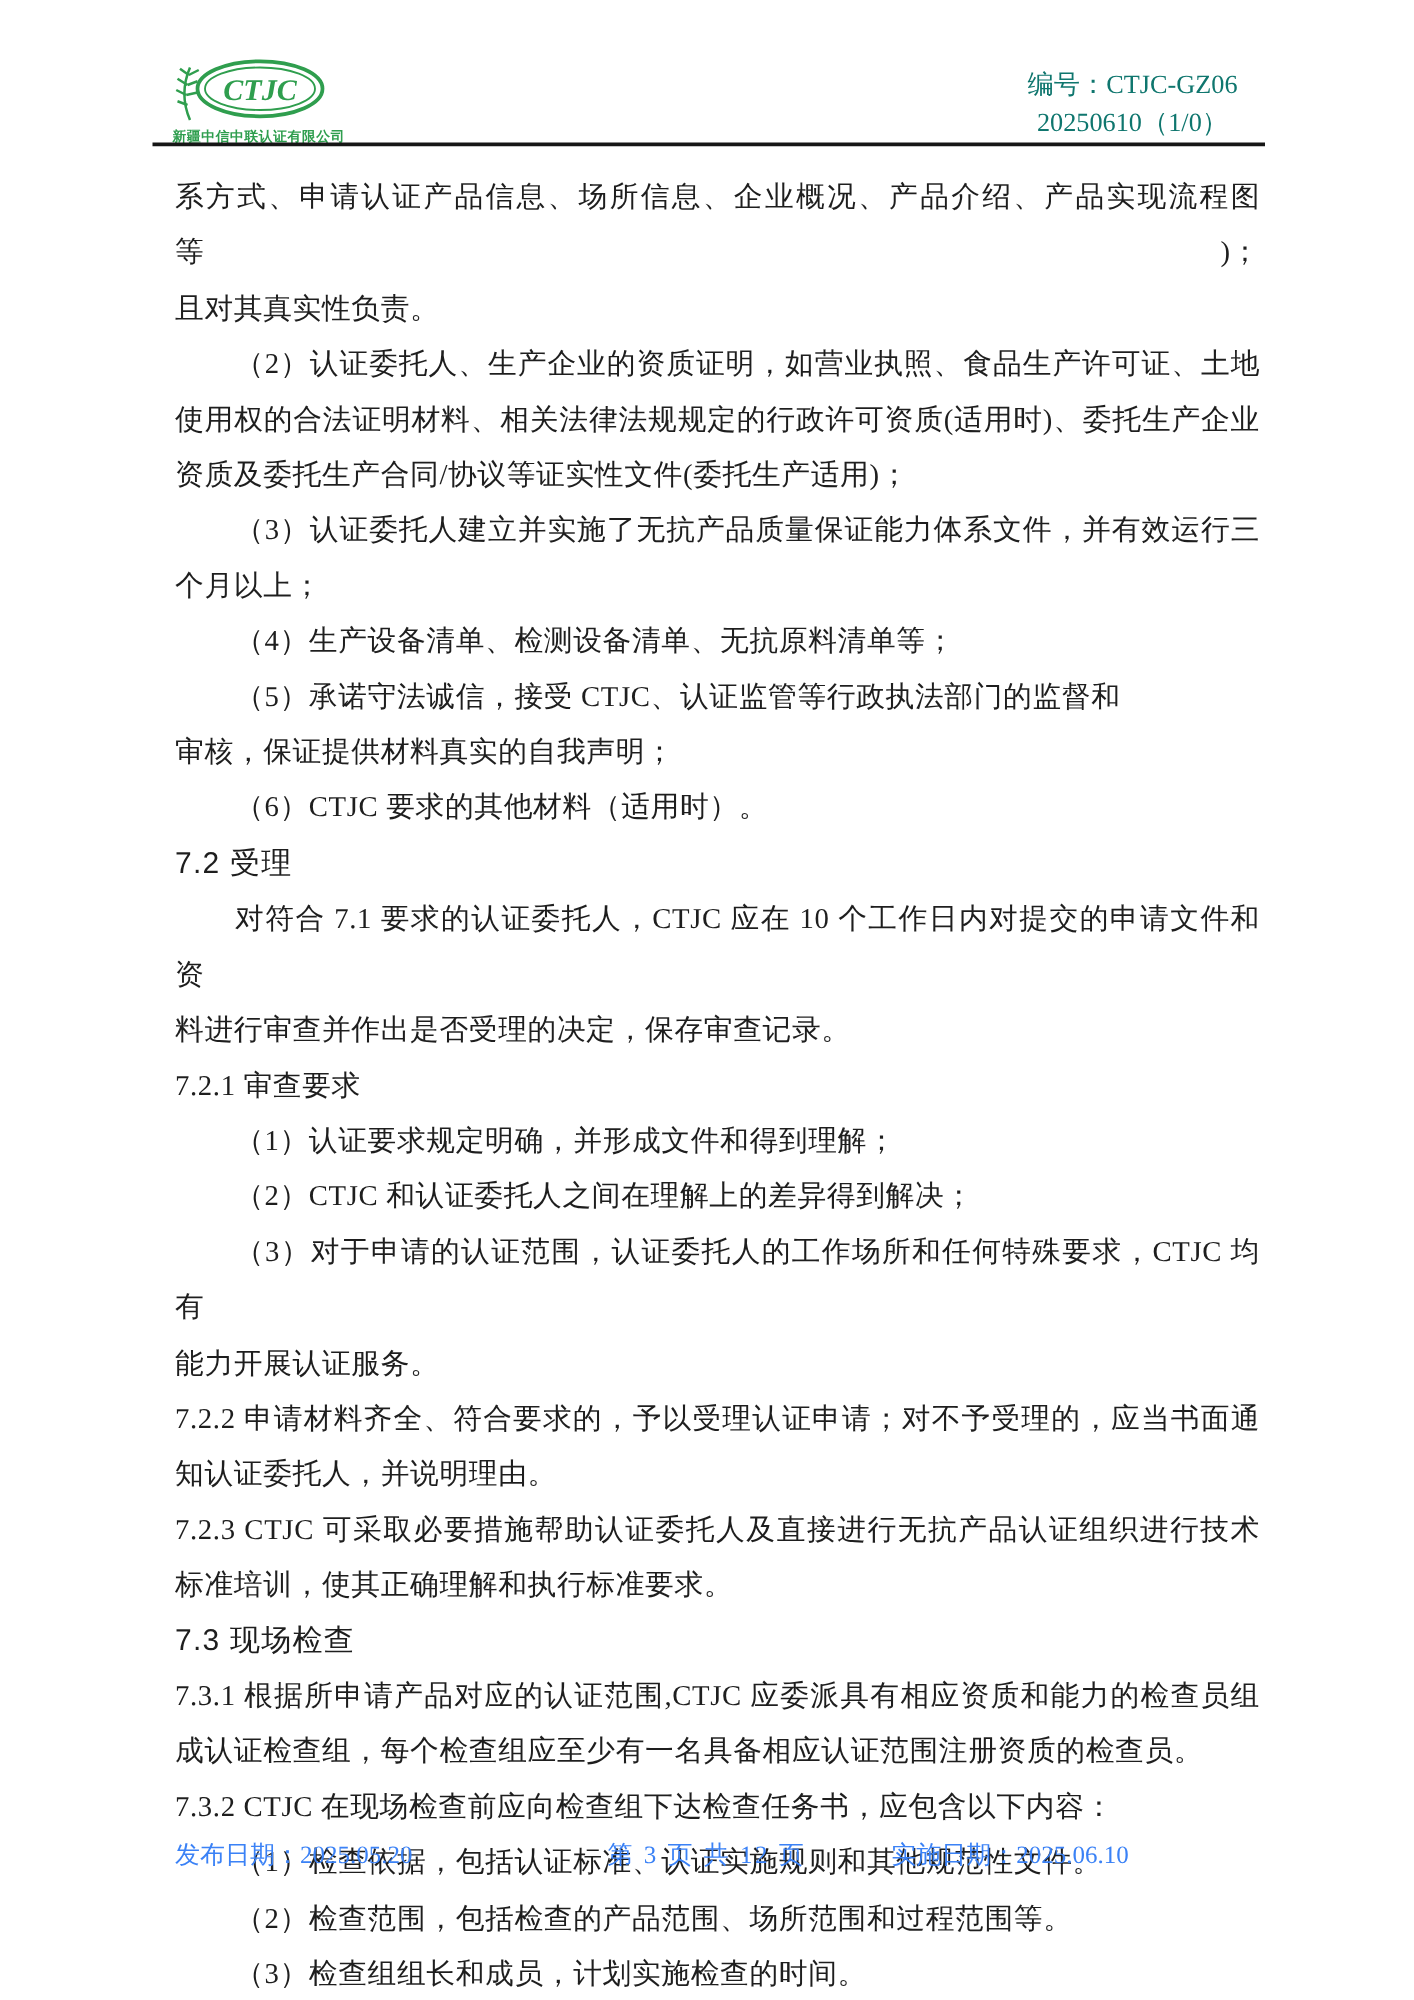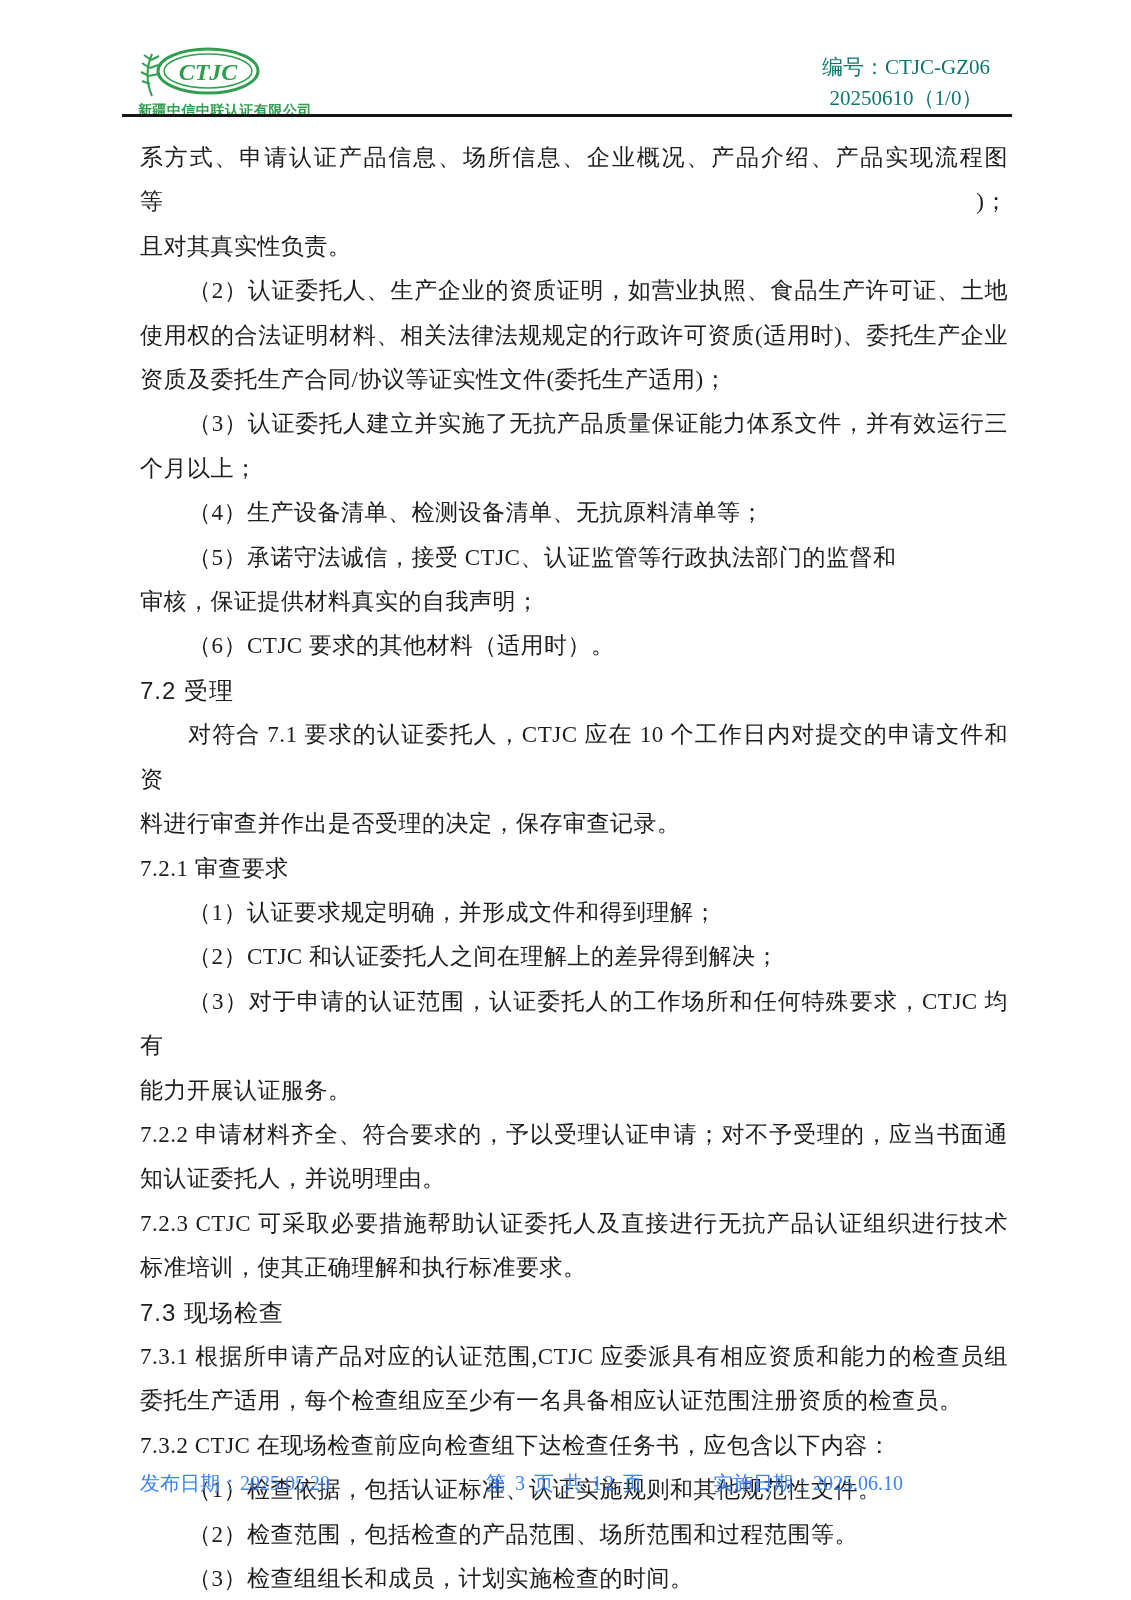--- a/index.html
+++ b/index.html
@@ -11,21 +11,21 @@
     color:#1e1e1e;
     overflow:hidden;
   }
 
   
   .logo-block{position:absolute;left:138px;top:46px;width:190px;}
   .logo-svg{display:block;}
   .company-name{
     margin-top:2px;
     font-family:"Liberation Sans","DejaVu Sans",sans-serif;
-    font-size:14px;font-weight:700;color:#2f9e4e;
+    font-size:11px;font-weight:700;color:#2f9e4e;
     letter-spacing:0.5px;white-space:nowrap;
   }
   .doc-number{
     position:absolute;right:141px;top:52px;
     text-align:center;
     font-size:21px;line-height:31px;color:#0f766e;
     white-space:nowrap;
   }
   .header-rule{
     position:absolute;left:122px;top:114px;width:890px;height:3px;
@@ -115,21 +115,21 @@
       <div class="line indent">（1）认证要求规定明确，并形成文件和得到理解；</div>
       <div class="line indent">（2）CTJC 和认证委托人之间在理解上的差异得到解决；</div>
       <div class="line indent fill">（3）对于申请的认证范围，认证委托人的工作场所和任何特殊要求，CTJC 均有</div>
       <div class="line">能力开展认证服务。</div>
       <div class="line fill">7.2.2 申请材料齐全、符合要求的，予以受理认证申请；对不予受理的，应当书面通</div>
       <div class="line">知认证委托人，并说明理由。</div>
       <div class="line fill">7.2.3 CTJC 可采取必要措施帮助认证委托人及直接进行无抗产品认证组织进行技术</div>
       <div class="line">标准培训，使其正确理解和执行标准要求。</div>
       <div class="line heading">7.3 现场检查</div>
       <div class="line fill">7.3.1 根据所申请产品对应的认证范围,CTJC 应委派具有相应资质和能力的检查员组</div>
-      <div class="line">委托生产适用，每个检查组应至少有一名具备相应认证范围注册资质的检查员。</div>
+      <div class="line">成认证检查组，每个检查组应至少有一名具备相应认证范围注册资质的检查员。</div>
       <div class="line">7.3.2 CTJC 在现场检查前应向检查组下达检查任务书，应包含以下内容：</div>
       <div class="line indent">（1）检查依据，包括认证标准、认证实施规则和其他规范性文件。</div>
       <div class="line indent">（2）检查范围，包括检查的产品范围、场所范围和过程范围等。</div>
       <div class="line indent">（3）检查组组长和成员，计划实施检查的时间。</div>
     </main>
 
   <div class="page-footer">
     <span class="footer-left">发布日期：2025.05.20</span>
     <span class="footer-center">第 3 页 共 12 页</span>
     <span class="footer-right">实施日期：2025.06.10</span>

